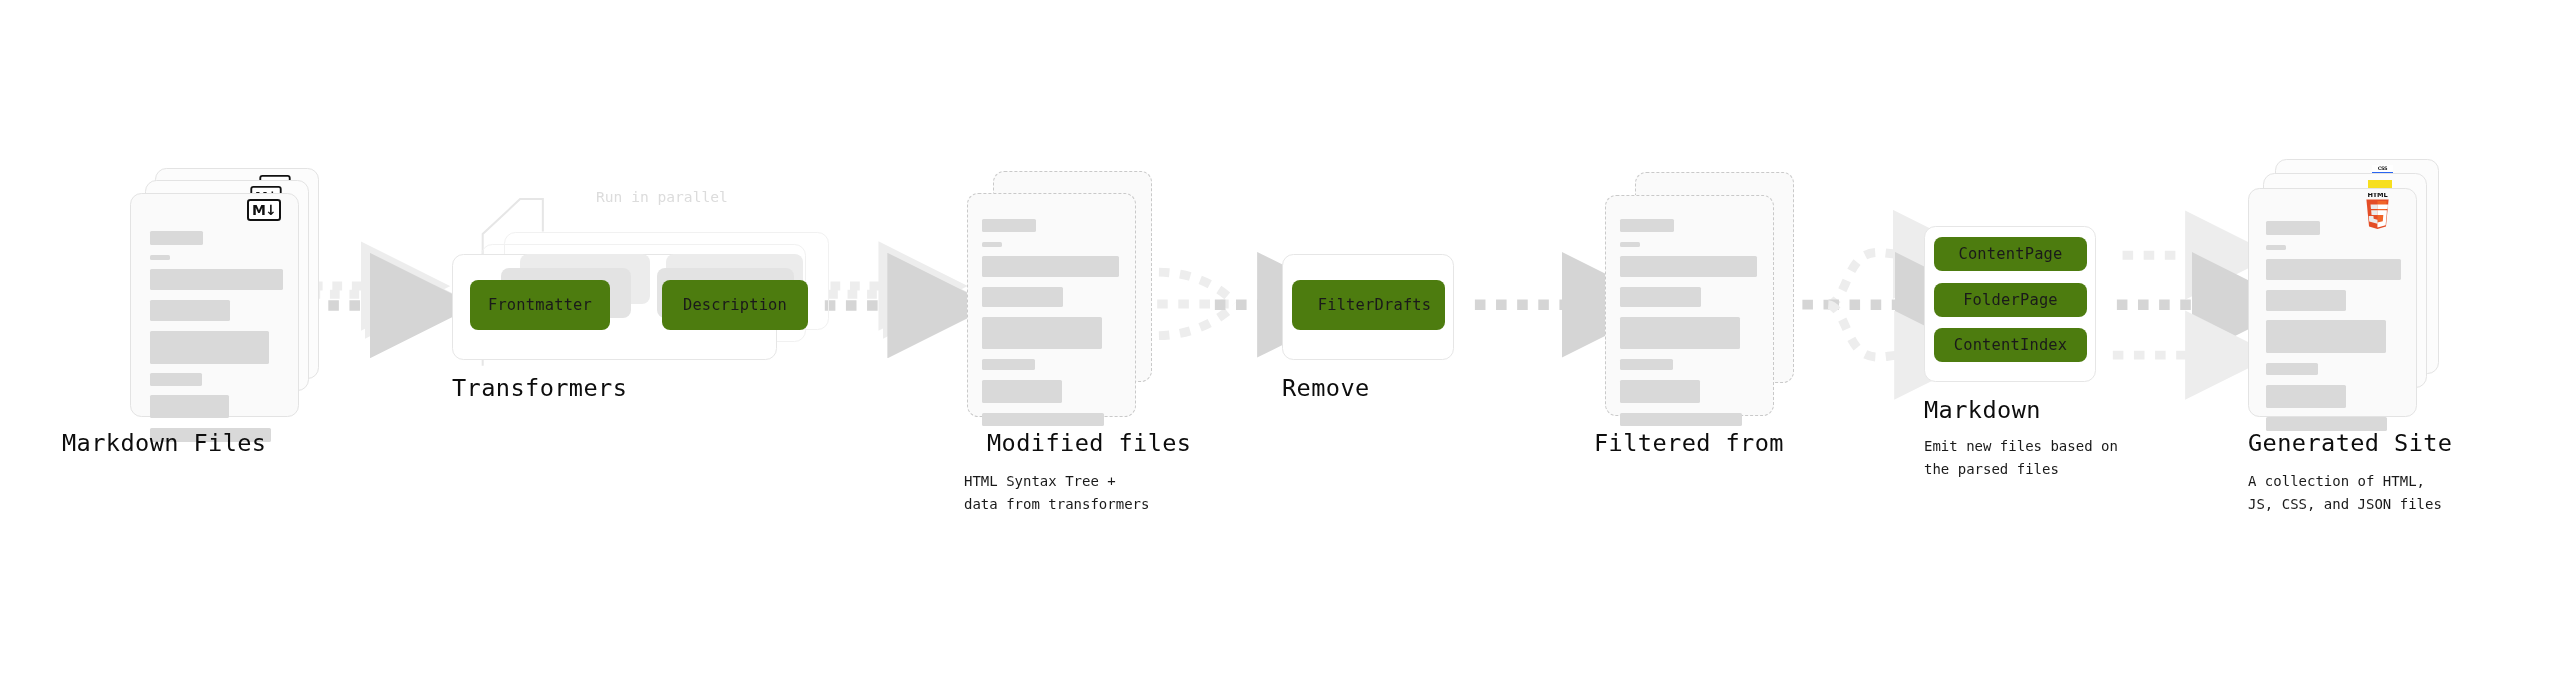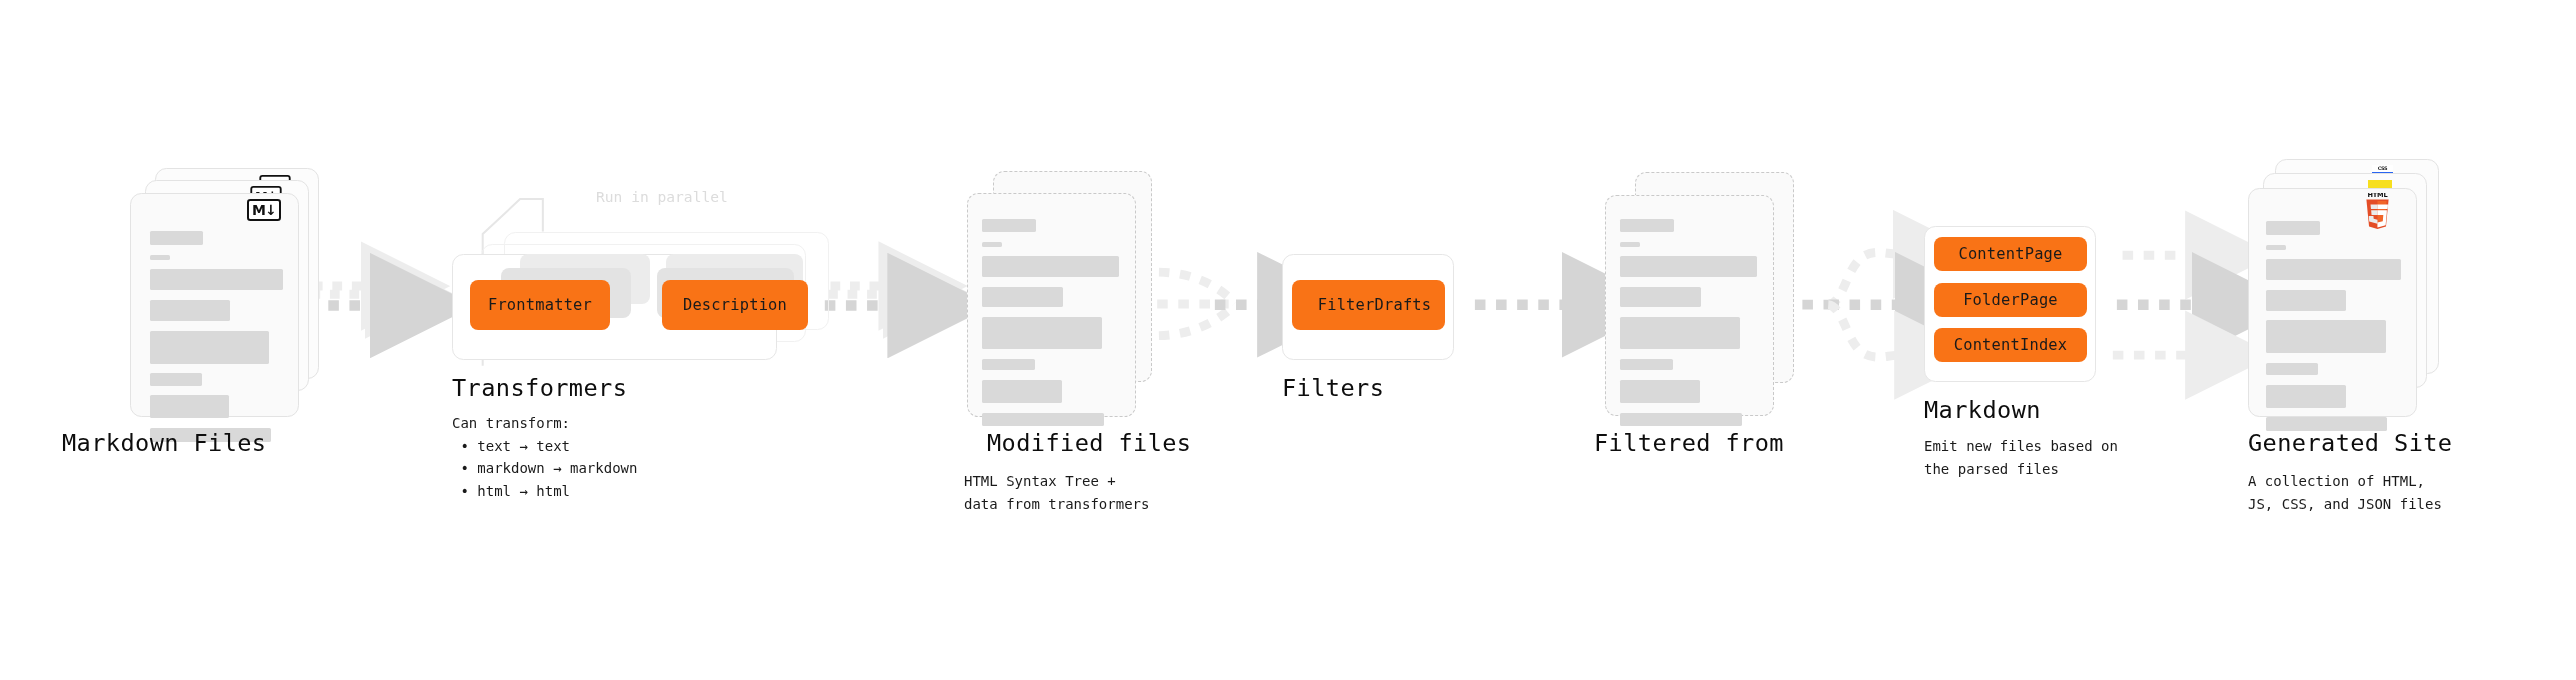--- a/index.html
+++ b/index.html
@@ -55,21 +55,21 @@
   
   .proc-box {
     position: absolute;
     border: 1.6px solid #e6e6e6;
     border-radius: 11.4px;
     background: #ffffff;
   }
   .proc-box.faded { border-color: #f1f1f1; background: transparent; }
   .pill {
     position: absolute;
-    background: #f97316;
+    background: #4d7c0f;
     border-radius: 8.1px;
     display: flex; align-items: center; justify-content: center;
     font-size: 15.4px; color: #1a1a1a; white-space: nowrap;
     letter-spacing: 0.2px;
   }
   .pill.f1 { background: #ececec; color: transparent; }
   .pill.f2 { background: #e3e3e3; color: transparent; }
 
   
   .title {
@@ -182,24 +182,20 @@
     <div class="pill f1" style="left:666px; top:254px; width:137px; height:50px;"></div>
     <div class="pill f2" style="left:501px; top:268px; width:130px; height:50px;"></div>
     <div class="pill f2" style="left:657px; top:268px; width:137px; height:50px;"></div>
 
     <div class="pill" style="left:470px; top:280px; width:140px; height:50px;">Frontmatter</div>
     <div class="pill" style="left:662px; top:280px; width:146px; height:50px;">Description</div>
 
     <div class="note" style="left:549px; top:188px;">Run in parallel</div>
   </div>
   <div class="title" style="left:452px; top:374px;">Transformers</div>
-  <div class="sub" style="left:452px; top:412px;">Can transform:
- • text → text
- • markdown → markdown
- • html → html</div>
 
   <div class="doc-stack">
     <div class="doc-card dashed" style="left:993px; top:171px; width:159px; height:211px;"></div>
     <div class="doc-card dashed" style="left:967px; top:193px; width:169px; height:224px;"></div>
     <div class="doc-bars" style="left:982px; top:219px; width:148px;">
       <div class="bar" style="width:54px;  height:13px;"></div>
       <div class="bar" style="width:19.5px;  height:5.7px; margin-bottom:9px;"></div>
       <div class="bar" style="width:137px; height:20.3px;"></div>
       <div class="bar" style="width:81px; height:20.3px;"></div>
       <div class="bar" style="width:120px; height:32.5px;"></div>
@@ -209,21 +205,21 @@
     </div>
   </div>
   <div class="title" style="left:987px; top:429px;">Modified files</div>
   <div class="sub" style="left:964px; top:470px;">HTML Syntax Tree +
 data from transformers</div>
 
   <div>
     <div class="proc-box" style="left:1282px; top:254px; width:172px; height:106px;"></div>
     <div class="pill" style="left:1292px; top:280px; width:153px; height:50px;padding-left:12px;">FilterDrafts</div>
   </div>
-  <div class="title" style="left:1282px; top:374px;">Filters</div>
+  <div class="title" style="left:1282px; top:374px;">Remove</div>
 
   <div class="doc-stack">
     <div class="doc-card dashed" style="left:1635px; top:172px; width:159px; height:211px;"></div>
     <div class="doc-card dashed" style="left:1605px; top:195px; width:169px; height:221px;"></div>
     <div class="doc-bars" style="left:1620px; top:219px; width:148px;">
       <div class="bar" style="width:54px;  height:13px;"></div>
       <div class="bar" style="width:19.5px;  height:5.7px; margin-bottom:9px;"></div>
       <div class="bar" style="width:137px; height:20.3px;"></div>
       <div class="bar" style="width:81px; height:20.3px;"></div>
       <div class="bar" style="width:120px; height:32.5px;"></div>

